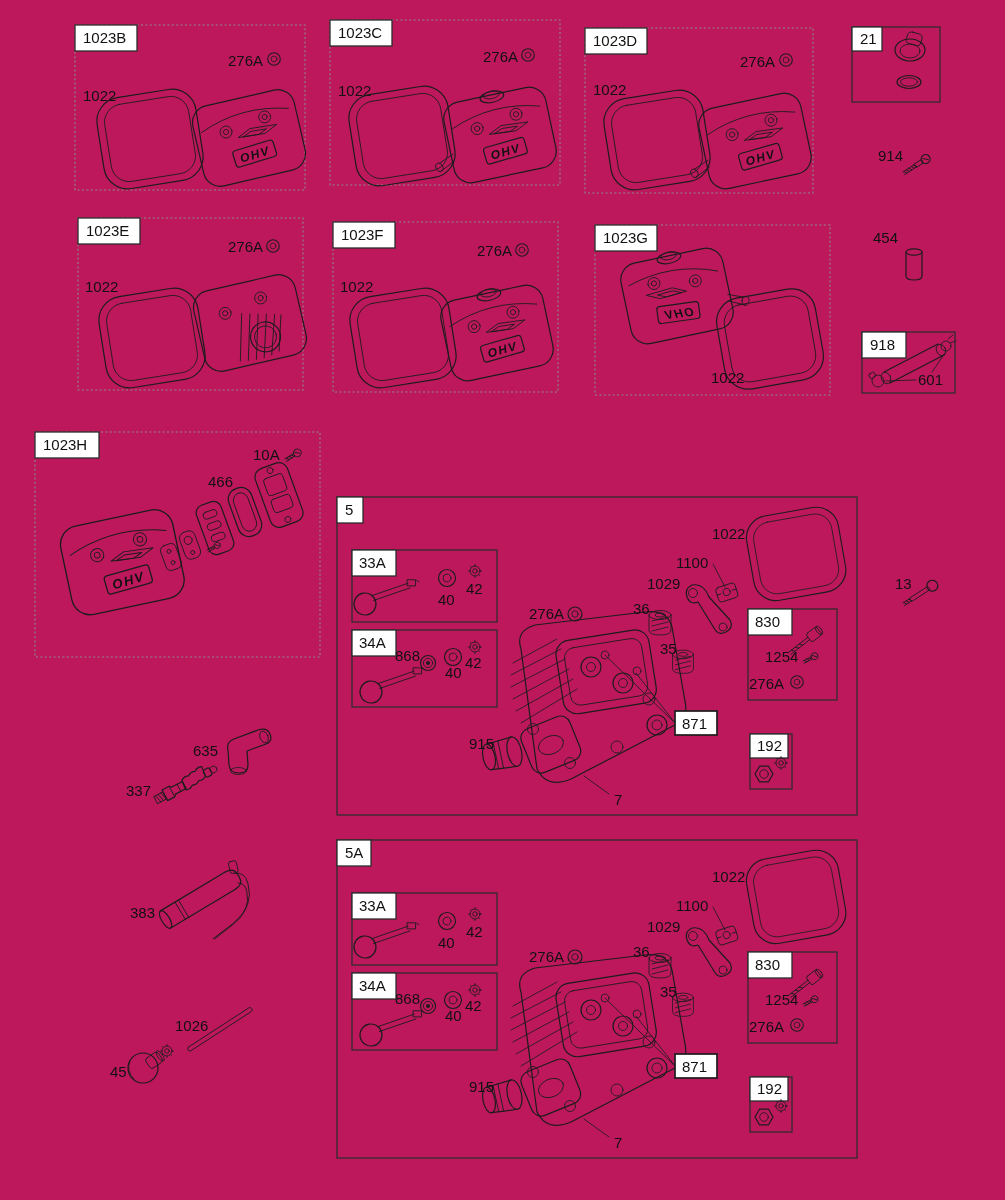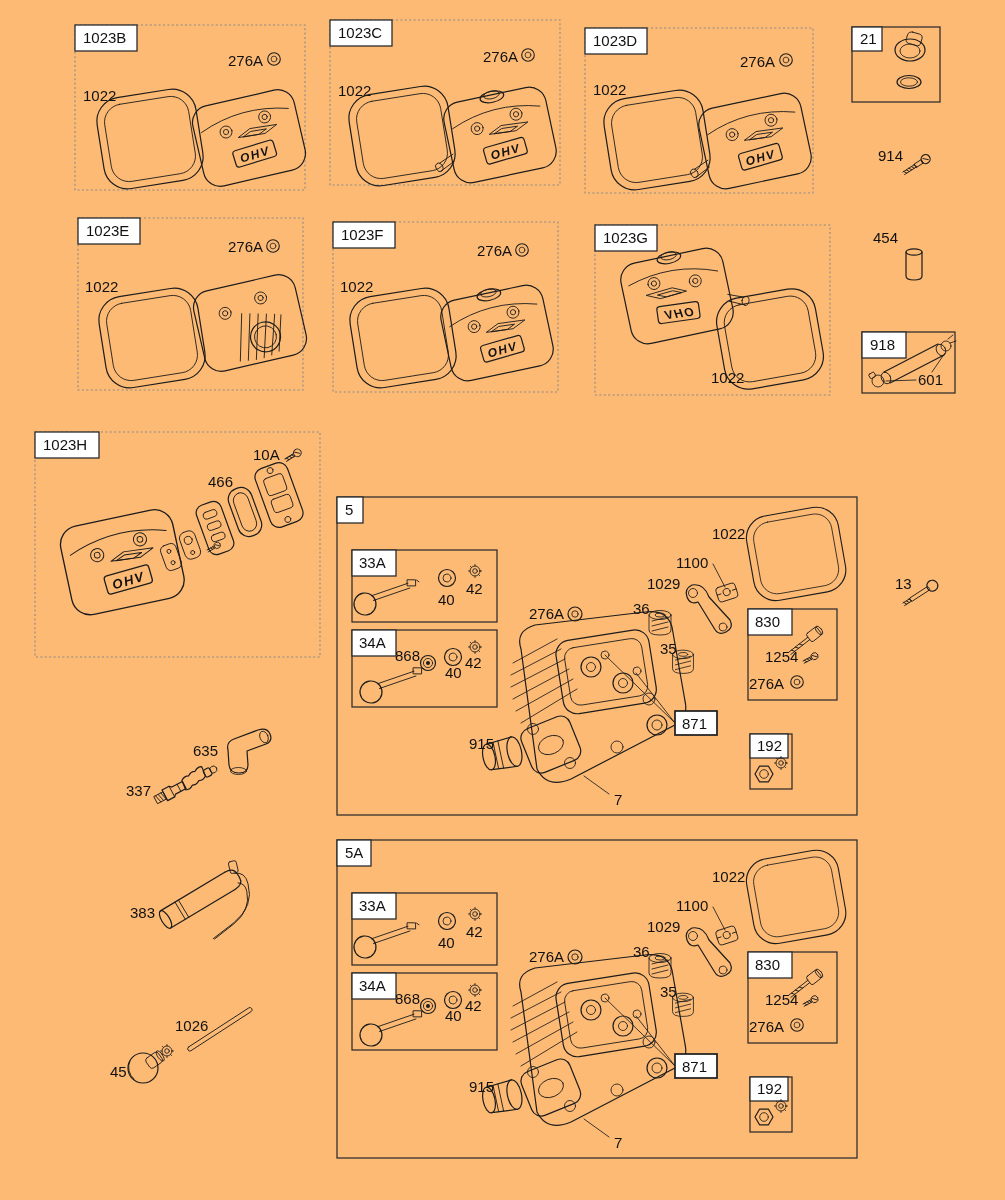--- a/index.html
+++ b/index.html
@@ -1,16 +1,16 @@
 <!DOCTYPE html>
 <html><head>
 <meta charset="utf-8">
 <style>
   html,body{margin:0;padding:0;background:#fff}
-  .stage{position:relative;width:1005px;height:1200px;background:#fdba74;overflow:hidden}
+  .stage{position:relative;width:1005px;height:1200px;background:#be185d;overflow:hidden}
   svg text{font-family:"Liberation Sans",sans-serif;font-size:15px;fill:#111}
   svg text.ohv{font-size:12px;font-weight:bold;font-style:italic;letter-spacing:1.5px}
   .ln{fill:none;stroke:#1c1c1c;stroke-width:1.2;stroke-linecap:round;stroke-linejoin:round}
   .t{stroke-width:0.85}
   .fill{fill:#1c1c1c;stroke:none}
   .panel{fill:none;stroke:#8a8a8a;stroke-width:1.1;stroke-dasharray:2 2.4}
   .bx{fill:none;stroke:#2c2c2c;stroke-width:1.25}
   .tag{fill:#ffffff;stroke:#2c2c2c;stroke-width:1.3}
   .tagB{fill:#ffffff;stroke:#1c1c1c;stroke-width:1.7}
 </style>

